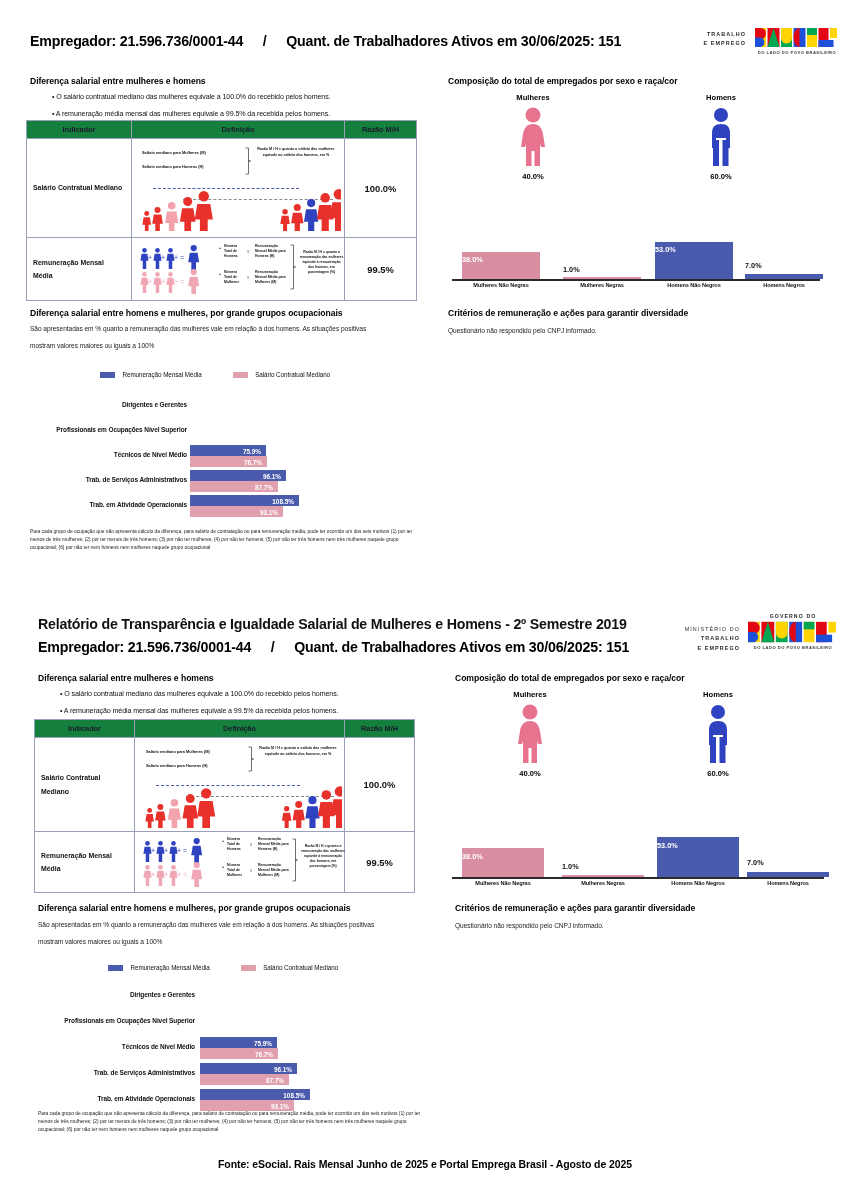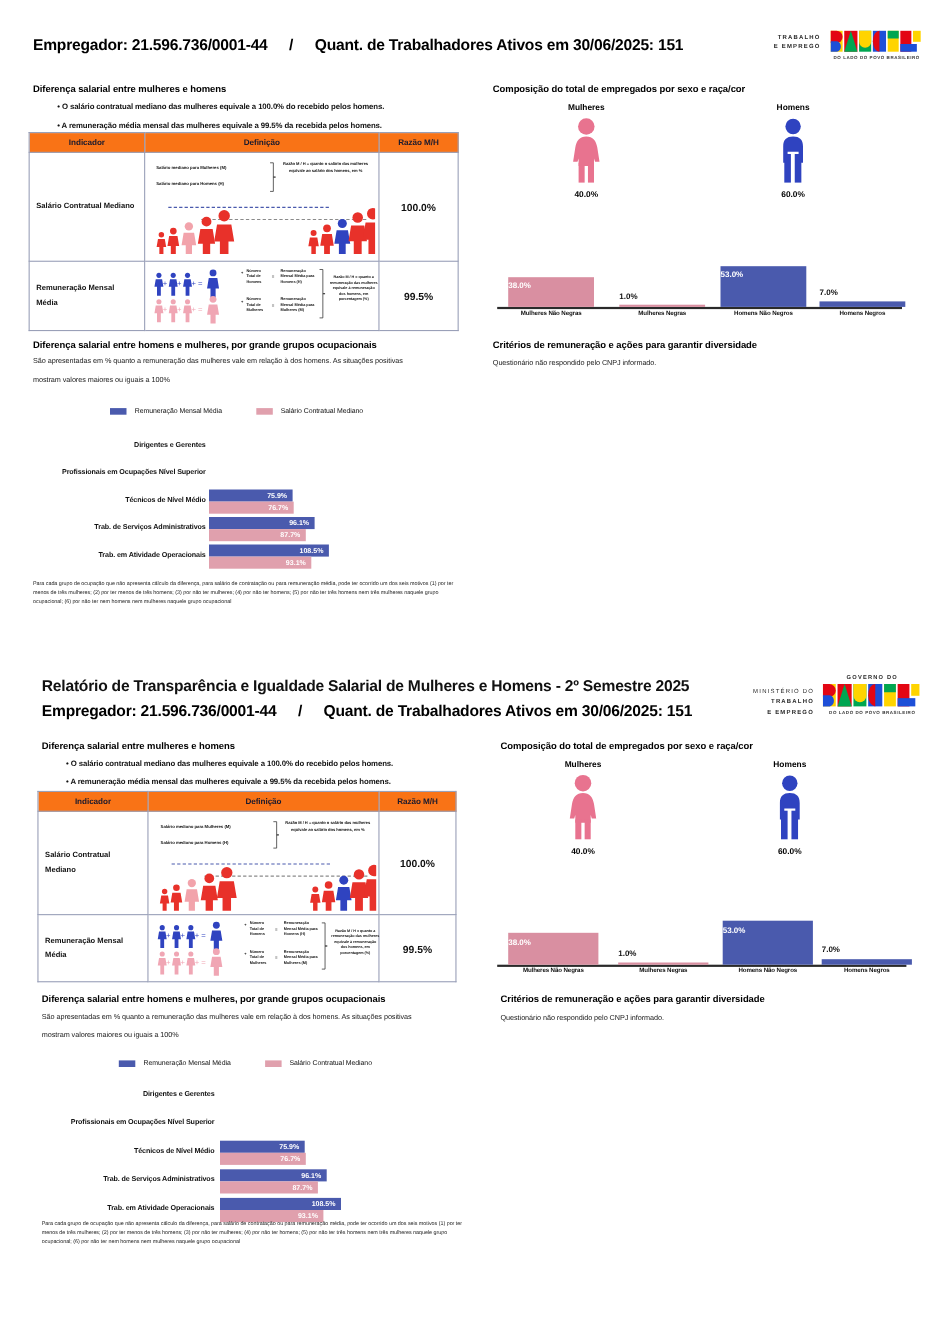--- a/index.html
+++ b/index.html
@@ -36,27 +36,27 @@
     text-align:center;margin-top:1px;
   }
   .gov-top{
     font-size:5.2px;font-weight:bold;letter-spacing:1.1px;color:#2b2b2b;
     text-align:center;margin-bottom:1px;
   }
 
   
   .sec-h{font-size:8.6px;font-weight:bold;letter-spacing:-0.05px;white-space:nowrap;}
   .sec-note{font-size:6.6px;color:#222;letter-spacing:-0.05px;white-space:nowrap;}
-  .bullet{font-size:7.1px;color:#111;letter-spacing:-0.1px;white-space:nowrap;font-weight:bold;}
+  .bullet{font-size:7.1px;color:#111;letter-spacing:-0.1px;white-space:nowrap;}
 
   
   .tbl{border-collapse:collapse;table-layout:fixed;background:#fff;}
   .tbl td,.tbl th{border:1px solid #9aa0b8;padding:0;}
   .tbl thead th{
-    background:#f97316;font-size:7.4px;font-weight:bold;color:#1a1a2e;
+    background:#15803d;font-size:7.4px;font-weight:bold;color:#1a1a2e;
     height:17px;text-align:center;letter-spacing:-0.05px;
   }
   .tbl td.lab{
     font-size:6.9px;font-weight:bold;padding:0 6px;color:#111;line-height:1.9;
   }
   .tbl td.ratio{
     font-size:9.4px;font-weight:bold;text-align:center;color:#111;
   }
   .tbl td.def{padding:2px 3px;}
   .defbox{position:relative;width:100%;}
@@ -406,21 +406,21 @@
       <div class="hbar" style="left:170px;top:111px;width:93px;height:11px;background:#e0a0ad;">
         <span class="hv">93.1%</span>
         </div>
     </div>
 
     <div class="abs fineprint" style="left:30px;top:528px;width:390px;">Para cada grupo de ocupação que não apresenta cálculo da diferença, para salário de contratação ou para remuneração média, pode ter ocorrido um dos seis motivos (1) por ter menos de três mulheres; (2) por ter menos de três homens; (3) por não ter mulheres; (4) por não ter homens; (5) por não ter três homens nem três mulheres naquele grupo ocupacional; (6) por não ter nem homens nem mulheres naquele grupo ocupacional</div>
   </div>
 
   <div class="abs" style="left:0;top:600px;width:850px;height:602px;">
 
-    <div class="abs rep-title" style="left:38px;top:16px;color:#111;">Relatório de Transparência e Igualdade Salarial de Mulheres e Homens - 2º Semestre 2025</div>
+    <div class="abs rep-title" style="left:38px;top:16px;color:#111;">Relatório de Transparência e Igualdade Salarial de Mulheres e Homens - 2º Semestre 2019</div>
 
     <div class="abs" style="left:38px;top:38px;">
       <span class="rep-sub">Empregador: 21.596.736/0001-44</span>
       <span class="rep-sub sep">/</span>
       <span class="rep-sub">Quant. de Trabalhadores Ativos em 30/06/2025: 151</span>
     </div>
 
     <div class="abs" style="left:678px;top:13px;width:160px;">
       <div class="abs" style="left:0;top:12px;width:62px;">
         <div class="ministry" style="font-weight:normal;">MINISTÉRIO DO</div>
@@ -710,15 +710,16 @@
       <div class="hbar" style="left:172px;top:101px;width:110px;height:11px;background:#4a5aad;">
         <span class="hv">108.5%</span>
         </div>
       <div class="hbar" style="left:172px;top:112px;width:94px;height:11px;background:#e0a0ad;">
         <span class="hv">93.1%</span>
         </div>
     </div>
 
     <div class="abs fineprint" style="left:38px;top:510px;width:385px;">Para cada grupo de ocupação que não apresenta cálculo da diferença, para salário de contratação ou para remuneração média, pode ter ocorrido um dos seis motivos (1) por ter menos de três mulheres; (2) por ter menos de três homens; (3) por não ter mulheres; (4) por não ter homens; (5) por não ter três homens nem três mulheres naquele grupo ocupacional; (6) por não ter nem homens nem mulheres naquele grupo ocupacional</div>
 
+    <div class="abs footer" style="left:0;top:558px;width:850px;">Fonte: eSocial. Rais Mensal Junho de 2025 e Portal Emprega Brasil - Agosto de 2025</div>
   </div>
 
 </div>
 
 </body></html>

